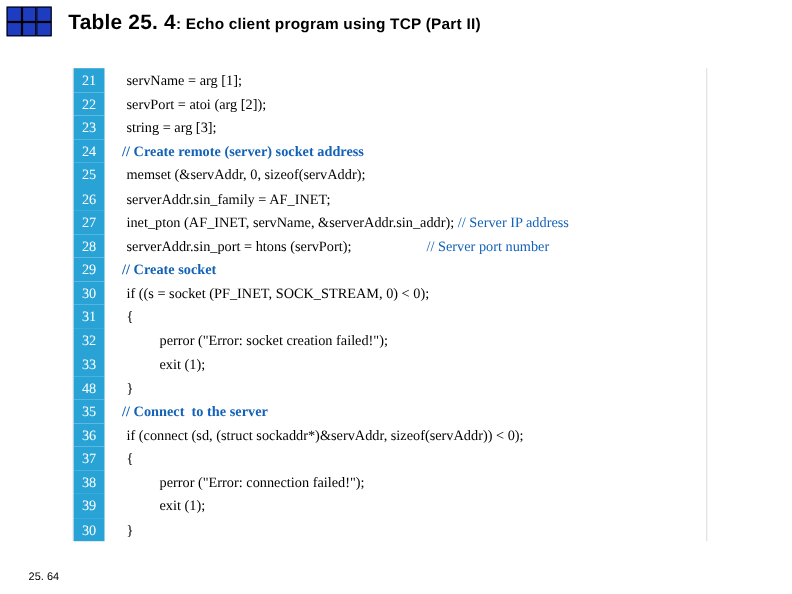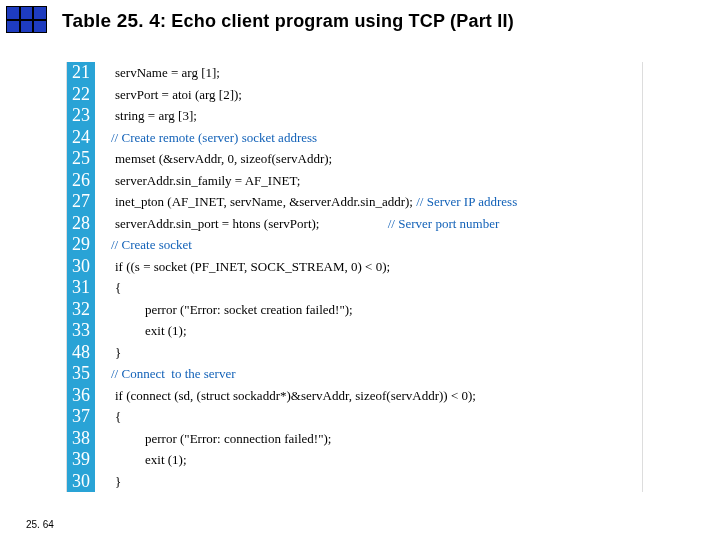--- a/index.html
+++ b/index.html
@@ -29,21 +29,21 @@
   .title {
     position: absolute;
     left: 62px;
     top: 10px;
     font-size: 19px;
     font-weight: bold;
     color: #000;
     letter-spacing: 0.2px;
   }
   .title .sub {
-    font-size: 18px;
+    font-size: 14px;
     text-align: right;
   }
   .listing {
     position: absolute;
     left: 66px;
     top: 62px;
     width: 575px;
     border-left: 1px solid #ddd;
     border-right: 1px solid #ddd;
     font-family: "Times New Roman", Times, serif;
@@ -54,29 +54,29 @@
     height: 21.5px;
     line-height: 21.5px;
     font-size: 13px;
   }
   .ln {
     width: 28px;
     flex: 0 0 28px;
     background: #29a3d6;
     color: #ffffff;
     text-align: center;
-    font-size: 18px;
+    font-size: 13px;
   }
   .code {
     padding-left: 20px;
     white-space: pre;
     color: #000;
   }
   .code.i1 { padding-left: 50px; }
-  .code.comment { color: #1362b8; font-weight: normal; padding-left: 16px; }
+  .code.comment { color: #1362b8; font-weight: bold; padding-left: 16px; }
   .trail-comment { color: #1362b8; font-weight: normal; }
   .footer {
     position: absolute;
     left: 26px;
     bottom: 10px;
     font-size: 10px;
     color: #000;
   }
 </style>
 </head>

